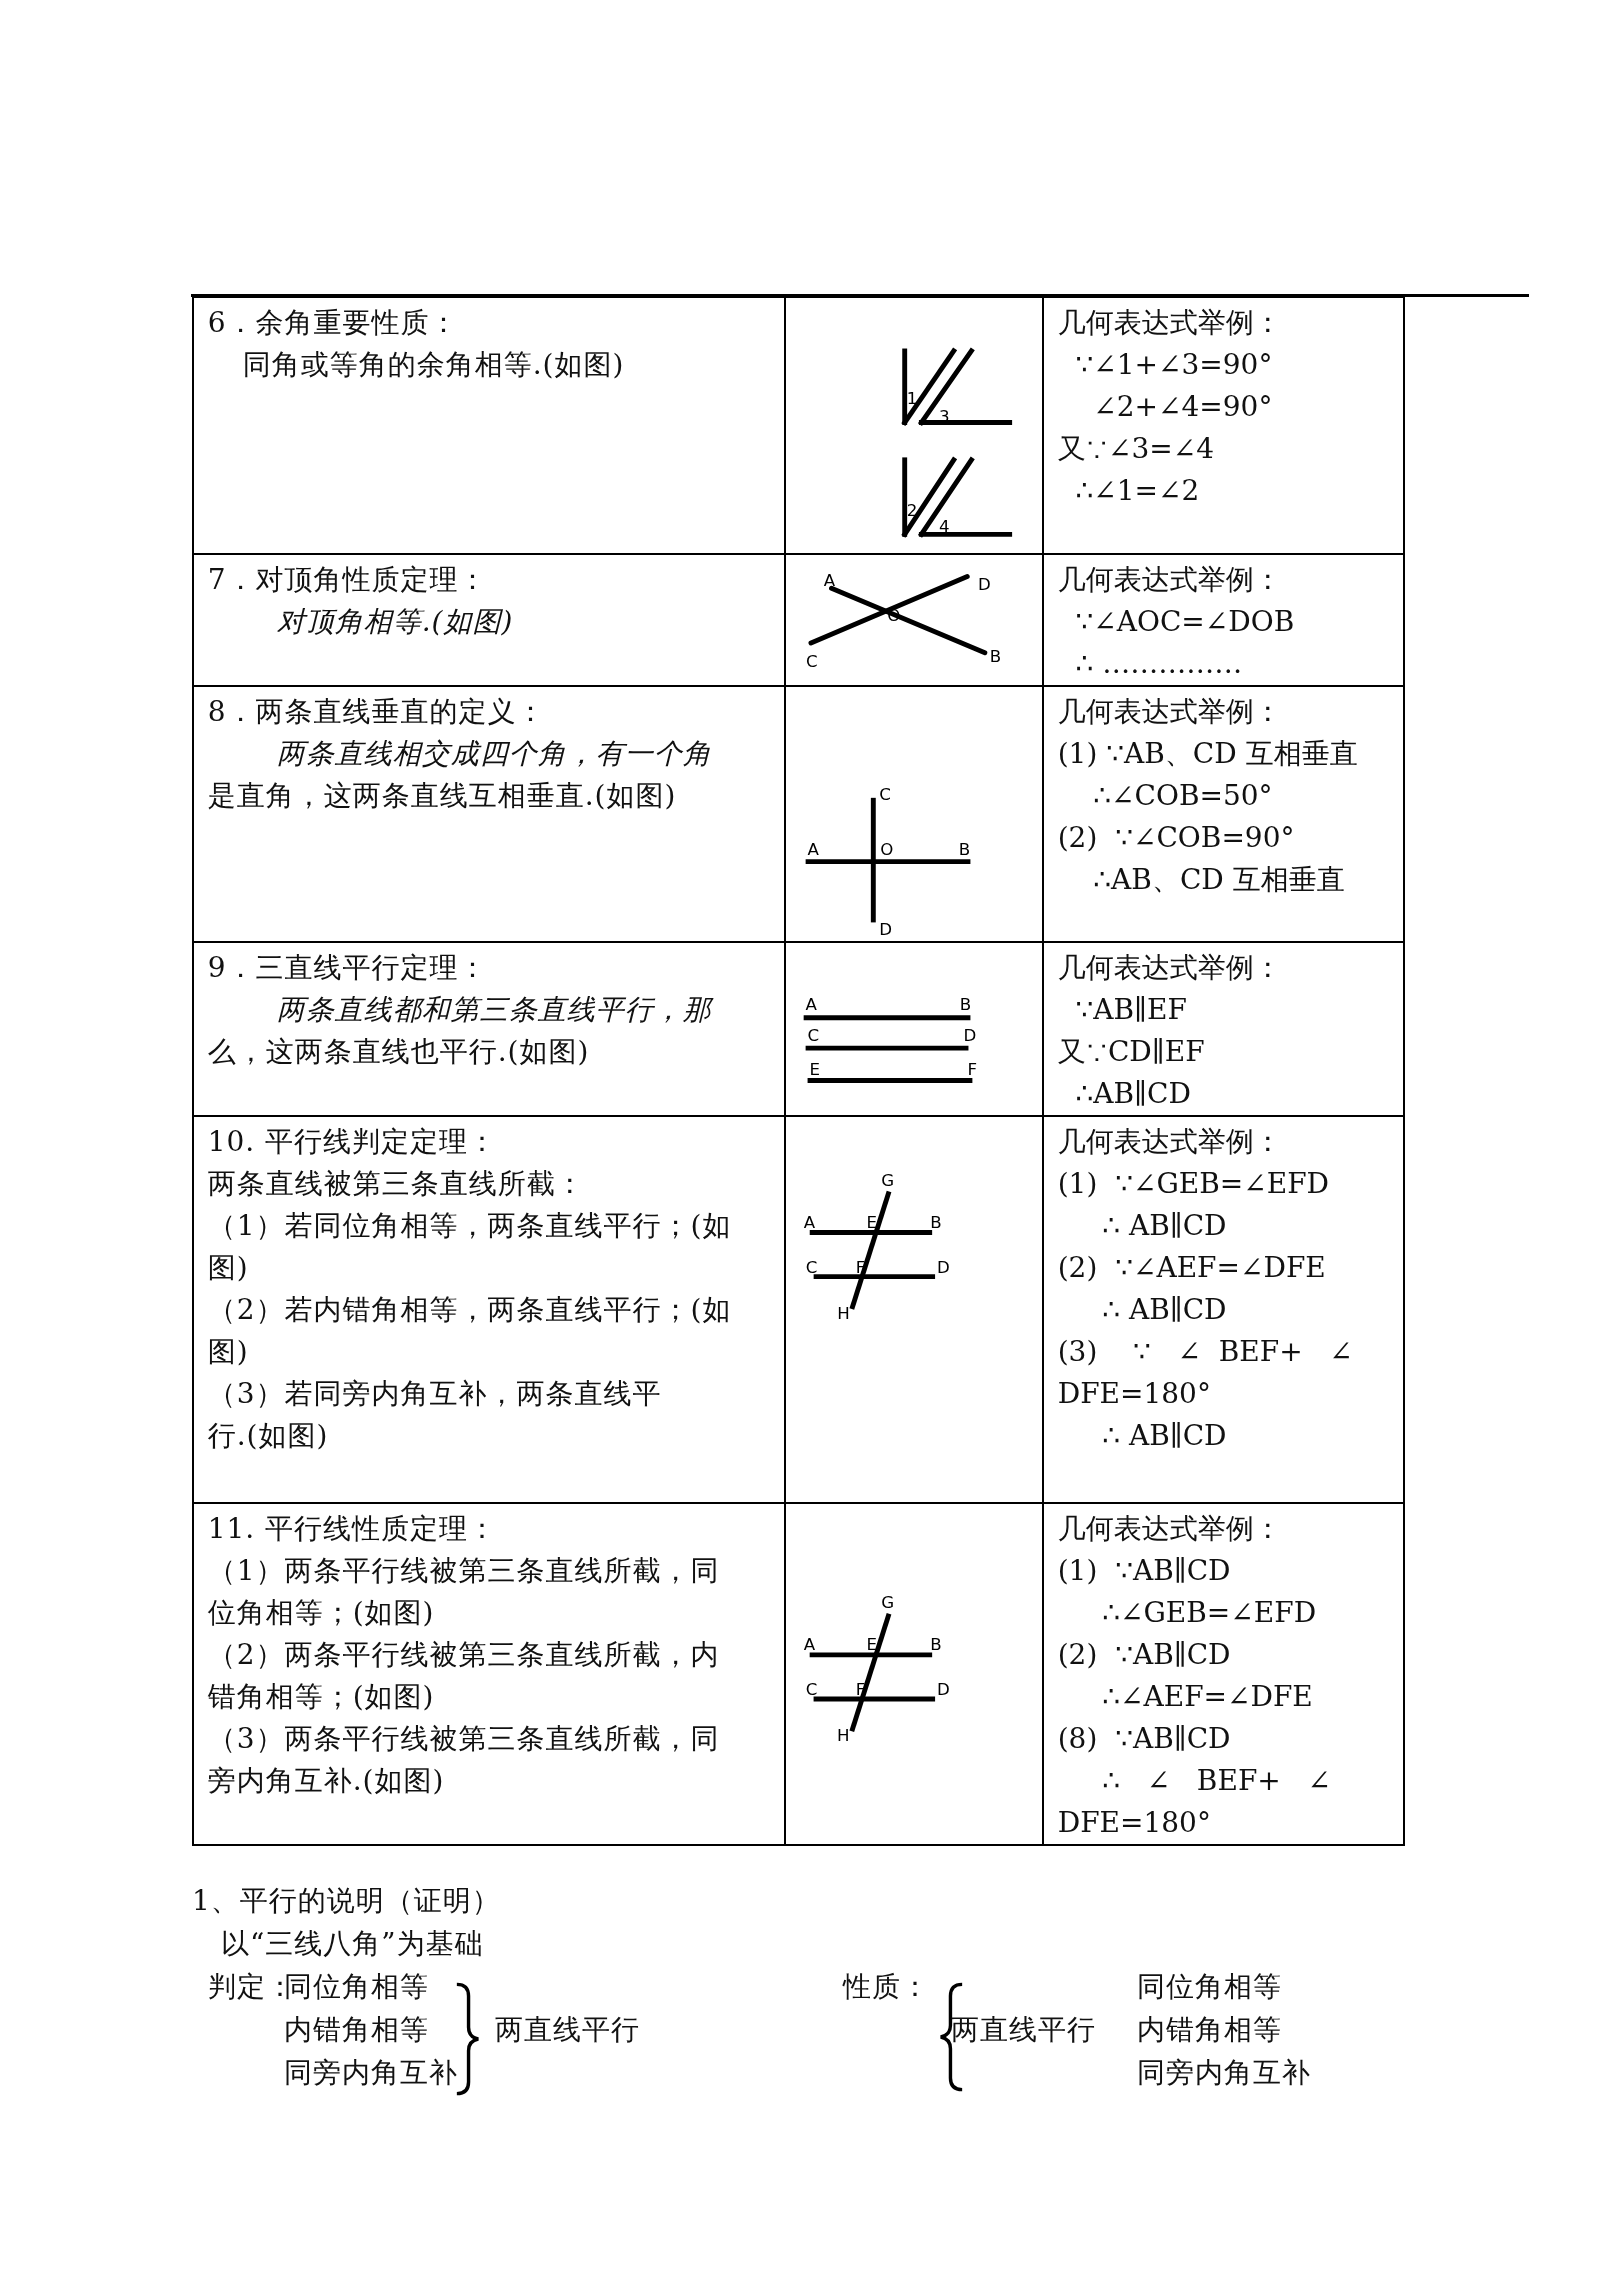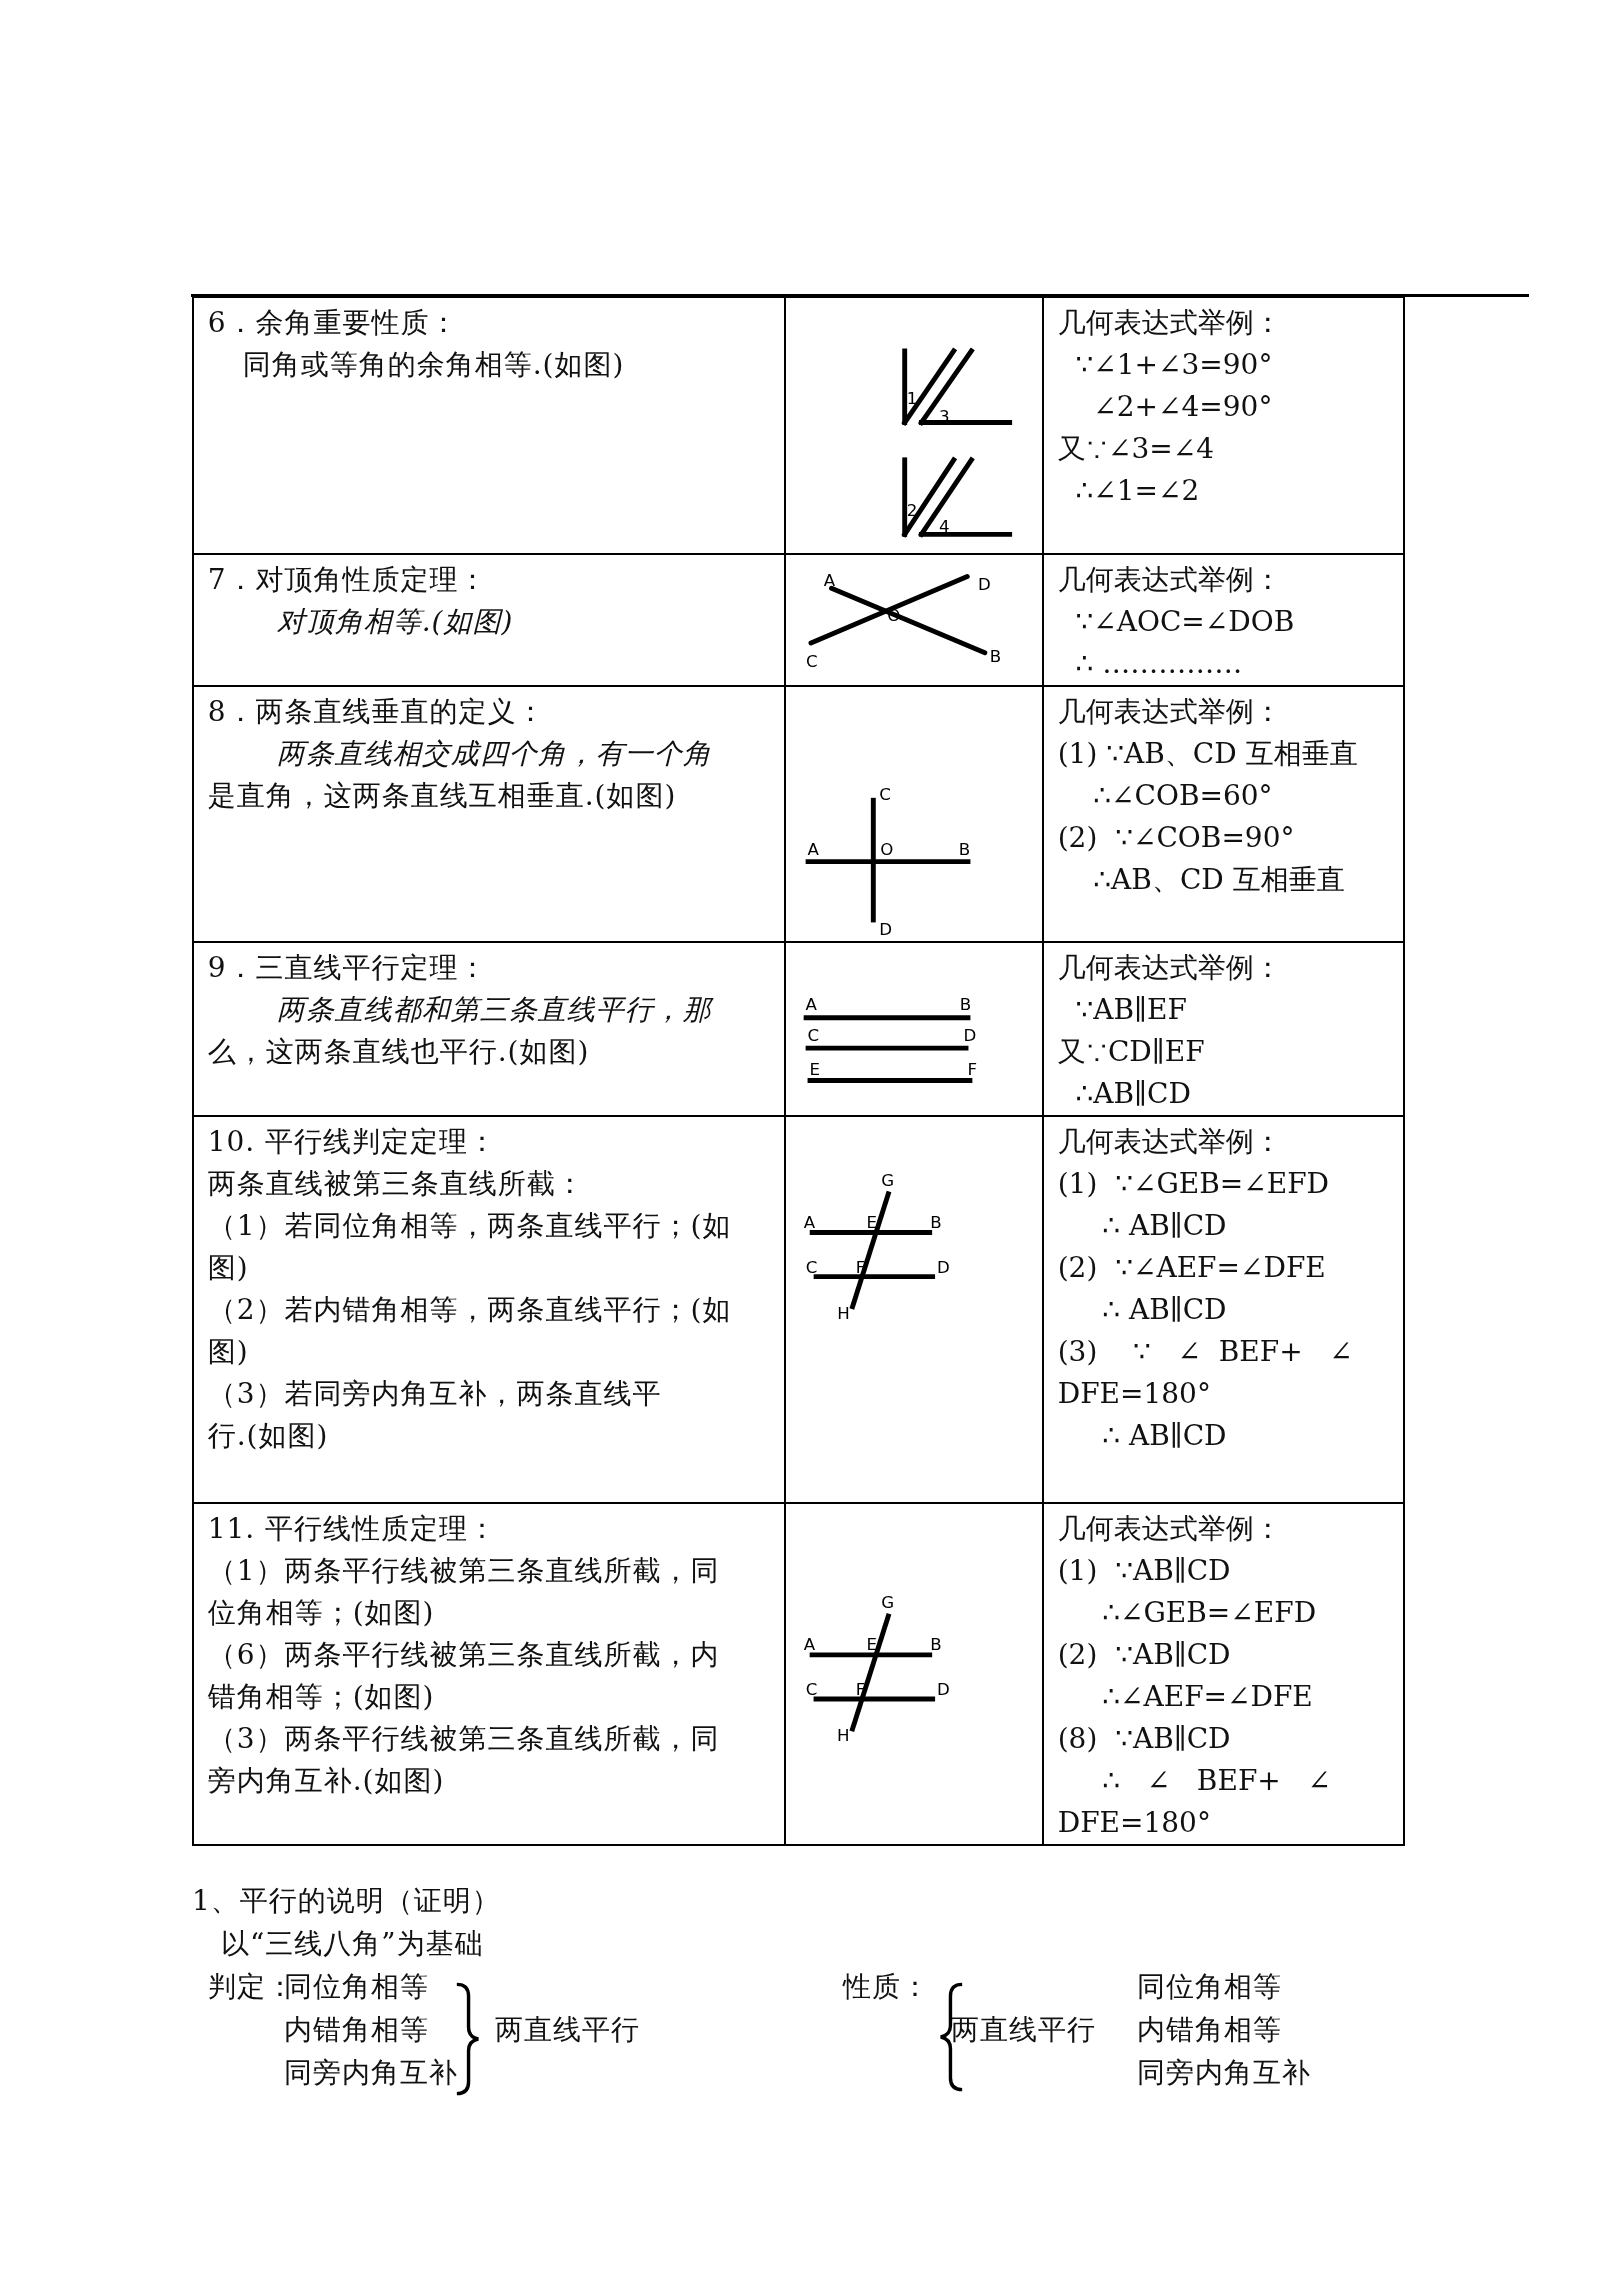--- a/index.html
+++ b/index.html
@@ -138,21 +138,21 @@
           <text class="svgtext" x="96" y="171">O</text>
           <text class="svgtext" x="176" y="171">B</text>
           <text class="svgtext" x="95" y="253">D</text>
         </svg>
       </div>
     </td>
     <td>
       <div class="expr">
         <span class="ln">几何表达式举例：</span>
         <span class="ln">(1) ∵AB、CD 互相垂直</span>
-        <span class="ln">    ∴∠COB=60°</span>
+        <span class="ln">    ∴∠COB=50°</span>
         <span class="ln">(2)  ∵∠COB=90°</span>
         <span class="ln">    ∴AB、CD 互相垂直</span>
       </div>
     </td>
   </tr>
 
   <tr style="height:172px">
     <td>
       <div class="txt">
         <span class="ln">9．三直线平行定理：</span>
@@ -232,21 +232,21 @@
       </div>
     </td>
   </tr>
 
   <tr style="height:340px">
     <td>
       <div class="txt">
         <span class="ln">11. 平行线性质定理：</span>
         <span class="ln">（1）两条平行线被第三条直线所截，同</span>
         <span class="ln">位角相等；(如图)</span>
-        <span class="ln">（6）两条平行线被第三条直线所截，内</span>
+        <span class="ln">（2）两条平行线被第三条直线所截，内</span>
         <span class="ln">错角相等；(如图)</span>
         <span class="ln">（3）两条平行线被第三条直线所截，同</span>
         <span class="ln">旁内角互补.(如图)</span>
       </div>
     </td>
     <td>
       <div class="diag">
         <svg width="258" height="340" viewBox="0 0 263 347">
           <g stroke="#000" stroke-width="5">
             <line x1="24" y1="154" x2="149" y2="154"></line>

